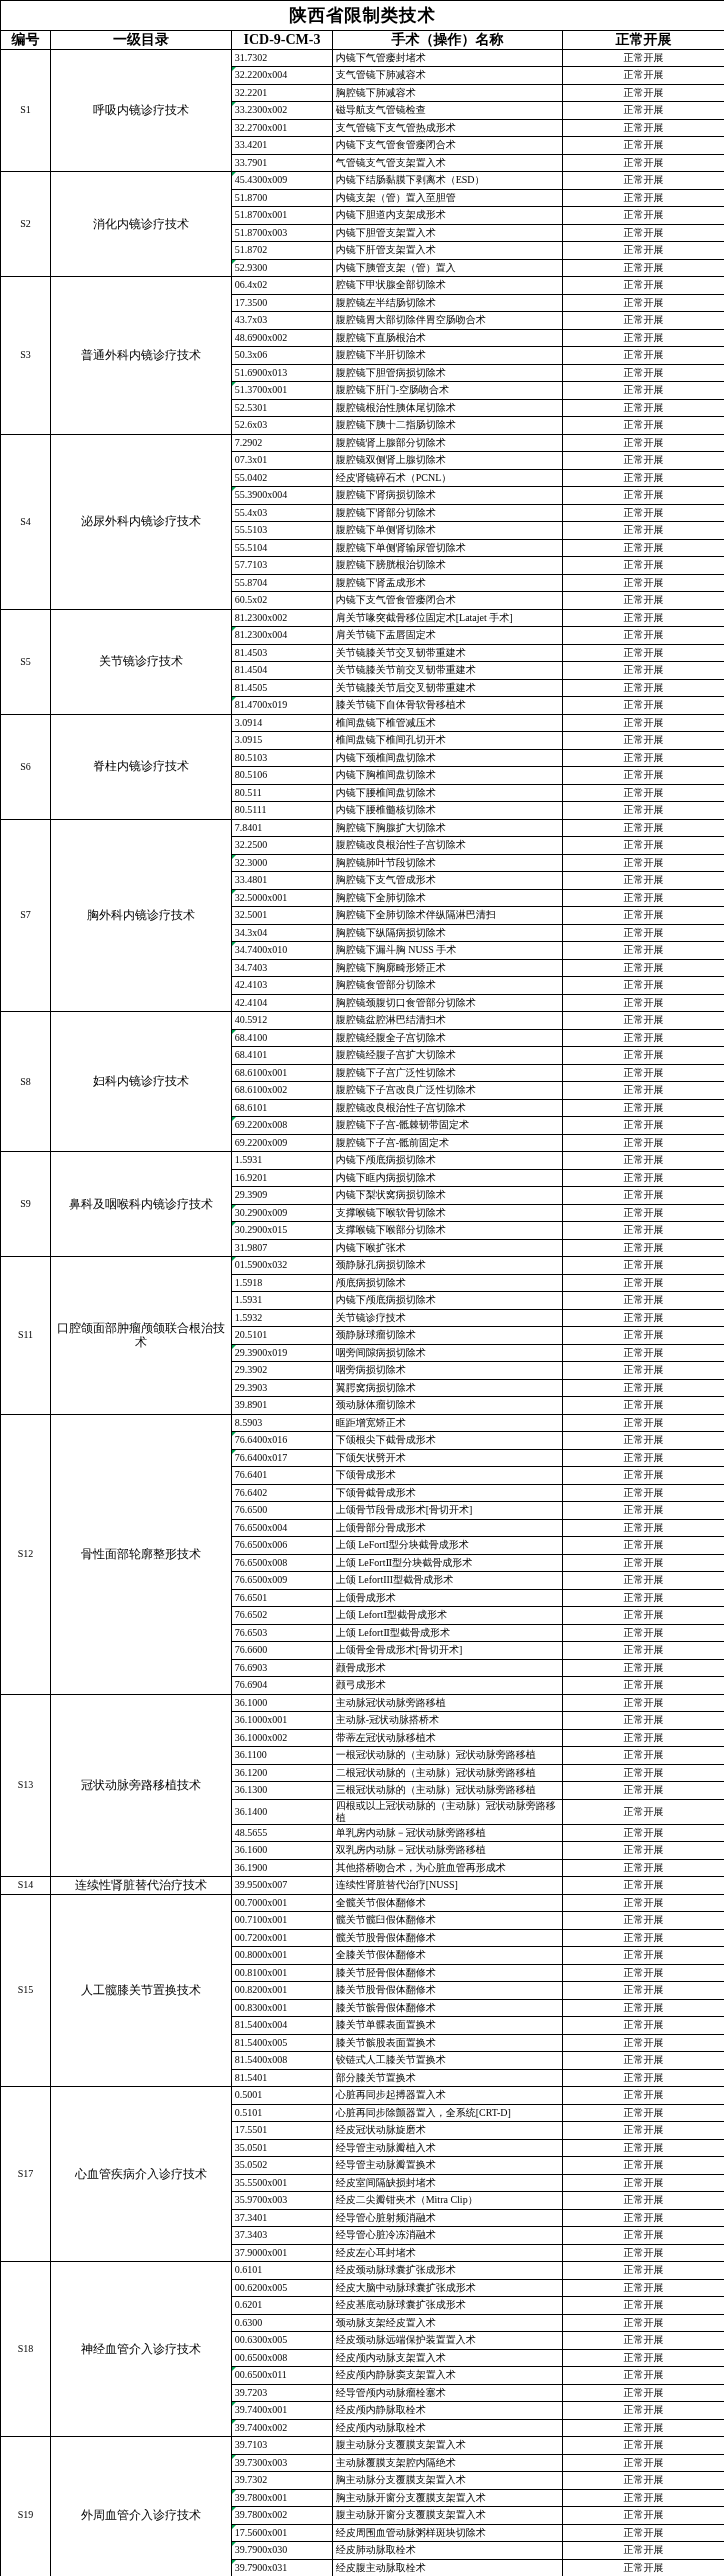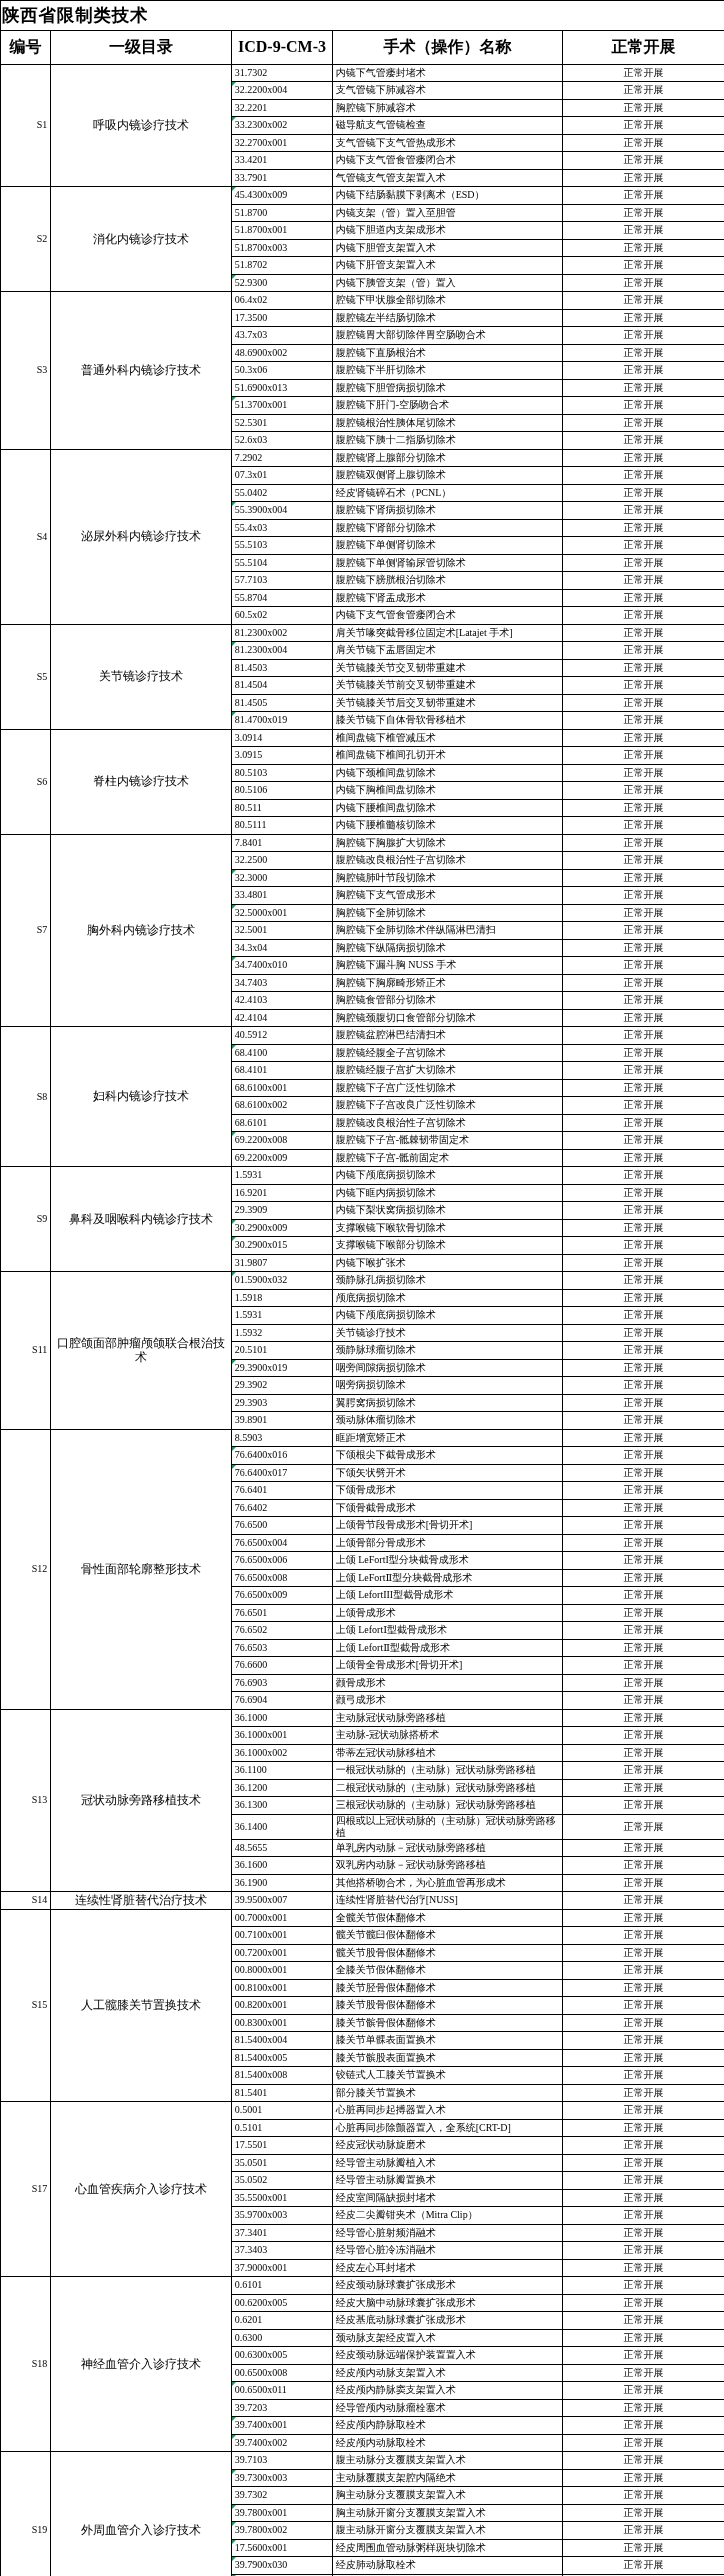--- a/index.html
+++ b/index.html
@@ -5,24 +5,24 @@
   html,body{margin:0;padding:0;background:#fff;}
   body{width:724px;font-family:"Liberation Serif","DejaVu Serif",serif;}
   .sheet{width:724px;}
   table{border-collapse:collapse;width:724px;table-layout:fixed;border:1.8px solid #000;}
   col.c-id{width:50px;}
   col.c-cat{width:181px;}
   col.c-code{width:101px;}
   col.c-name{width:230px;}
   col.c-status{width:162px;}
   th,td{border:0.9px solid #000;overflow:hidden;vertical-align:middle;color:#000;}
-  .title-cell{font-size:17.4px;font-weight:bold;text-align:left;height:26.5px;letter-spacing:0.9px;}
-  th.colhead{font-size:16px;font-weight:bold;text-align:center;height:17.4px;padding:6px;}
+  .title-cell{font-size:17.4px;font-weight:bold;text-align:center;height:26.5px;letter-spacing:0.9px;}
+  th.colhead{font-size:14px;font-weight:bold;text-align:center;height:17.4px;padding:0;}
   td{font-size:10px;line-height:1.2;height:16.5px;padding:0 2.7px;}
-  td.id-cell{text-align:right;font-size:10px;}
+  td.id-cell{text-align:center;font-size:10px;}
   td.cat-cell{text-align:center;font-size:12px;}
   td.code-cell{text-align:left;position:relative;}
   td.name-cell{text-align:left;}
   td.status-cell{text-align:center;}
   .corner-marker{position:absolute;top:0;left:0;width:0;height:0;
     border-top:4.6px solid #00A651;border-right:4.6px solid transparent;}
 </style>
 </head>
 <body>
 

